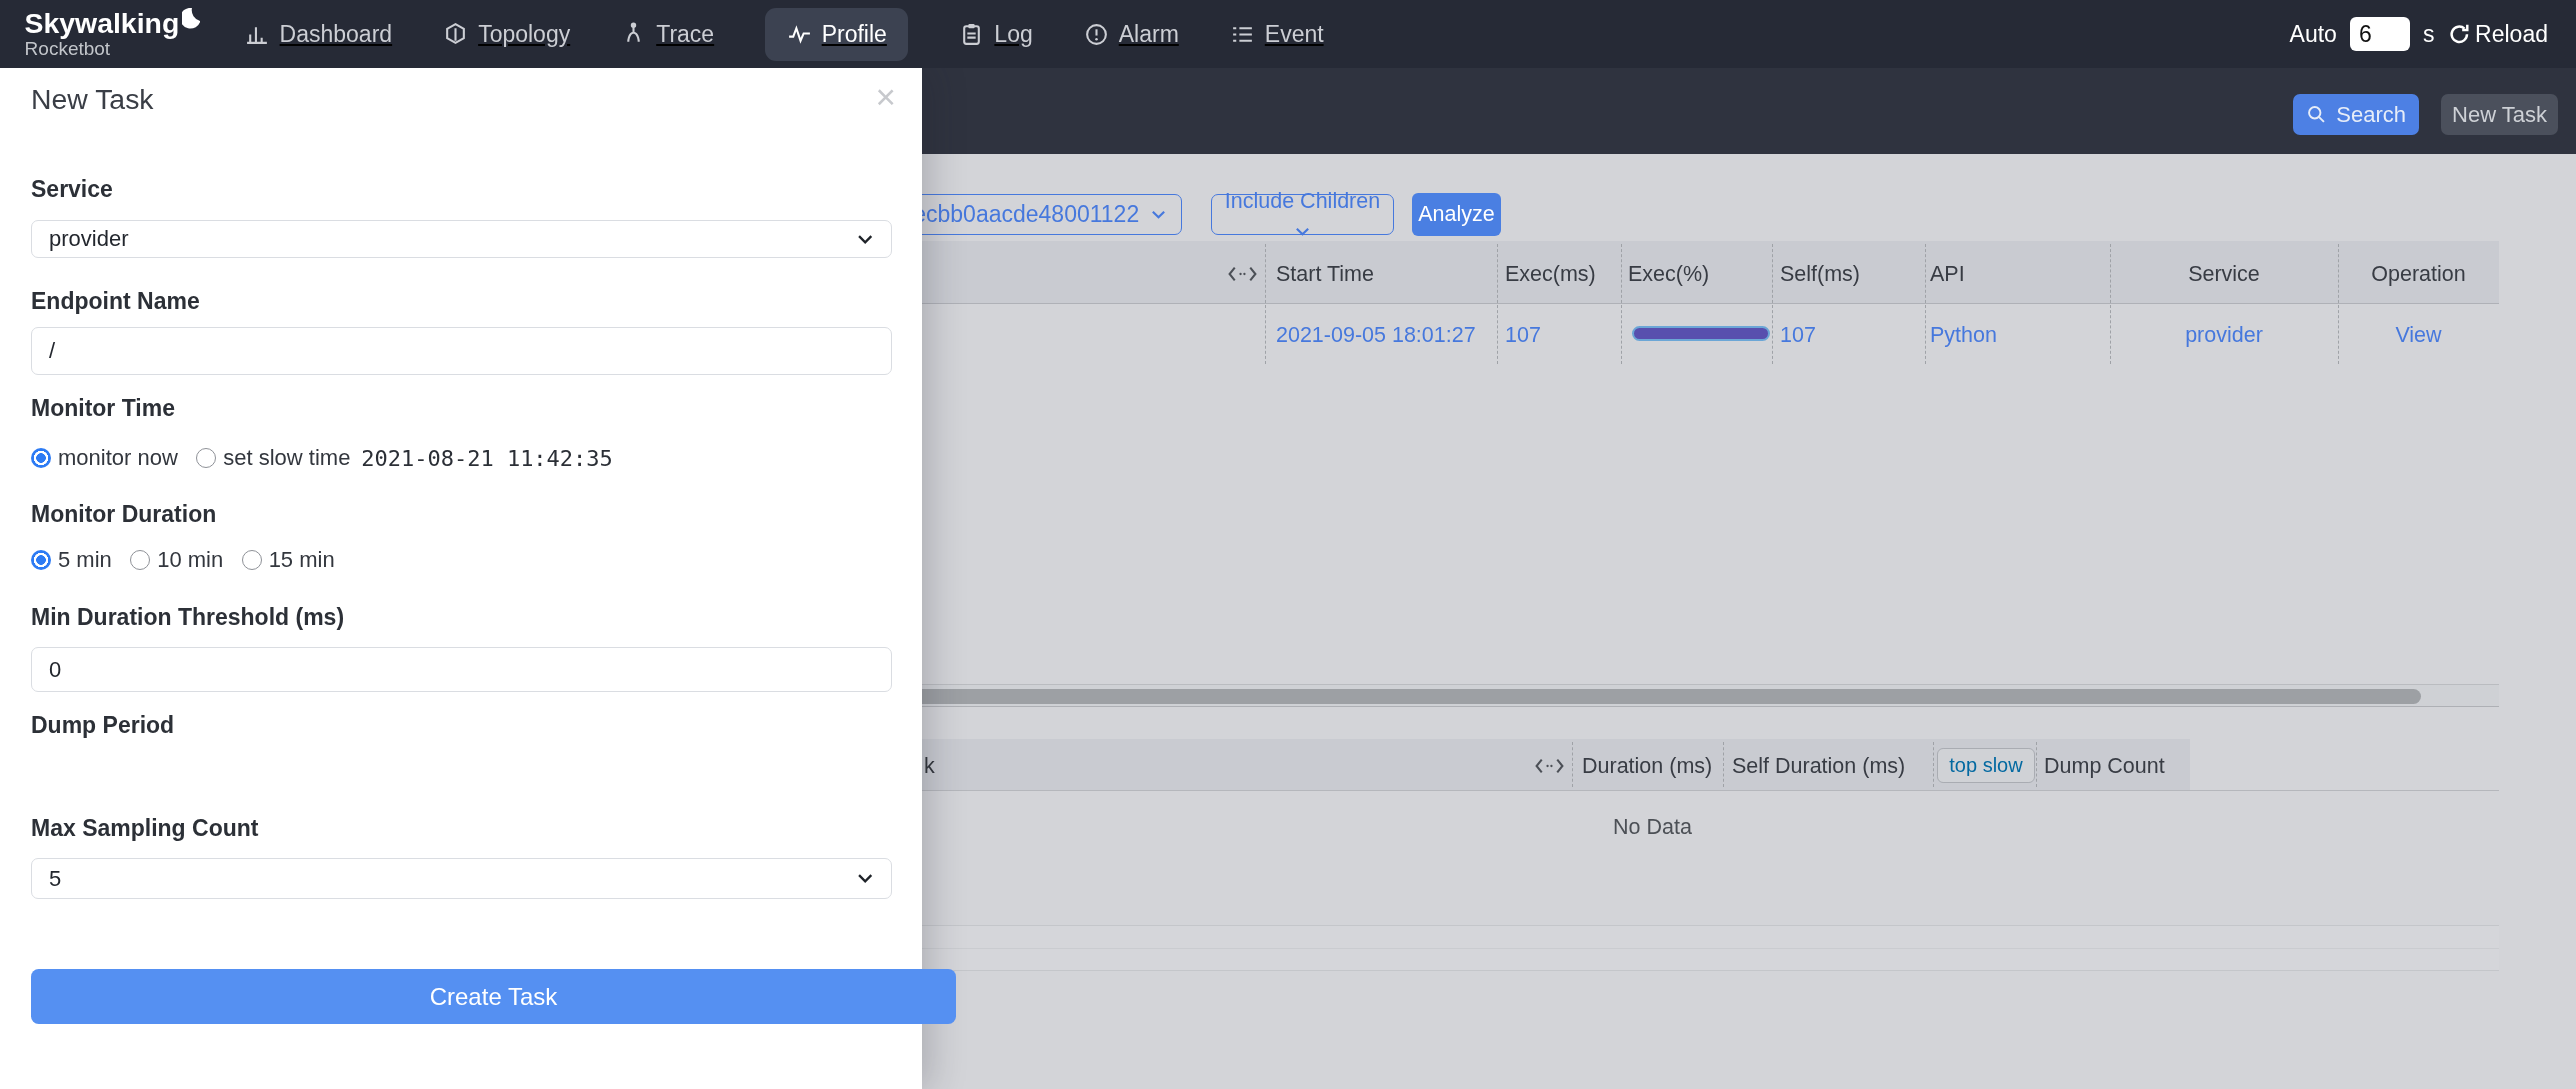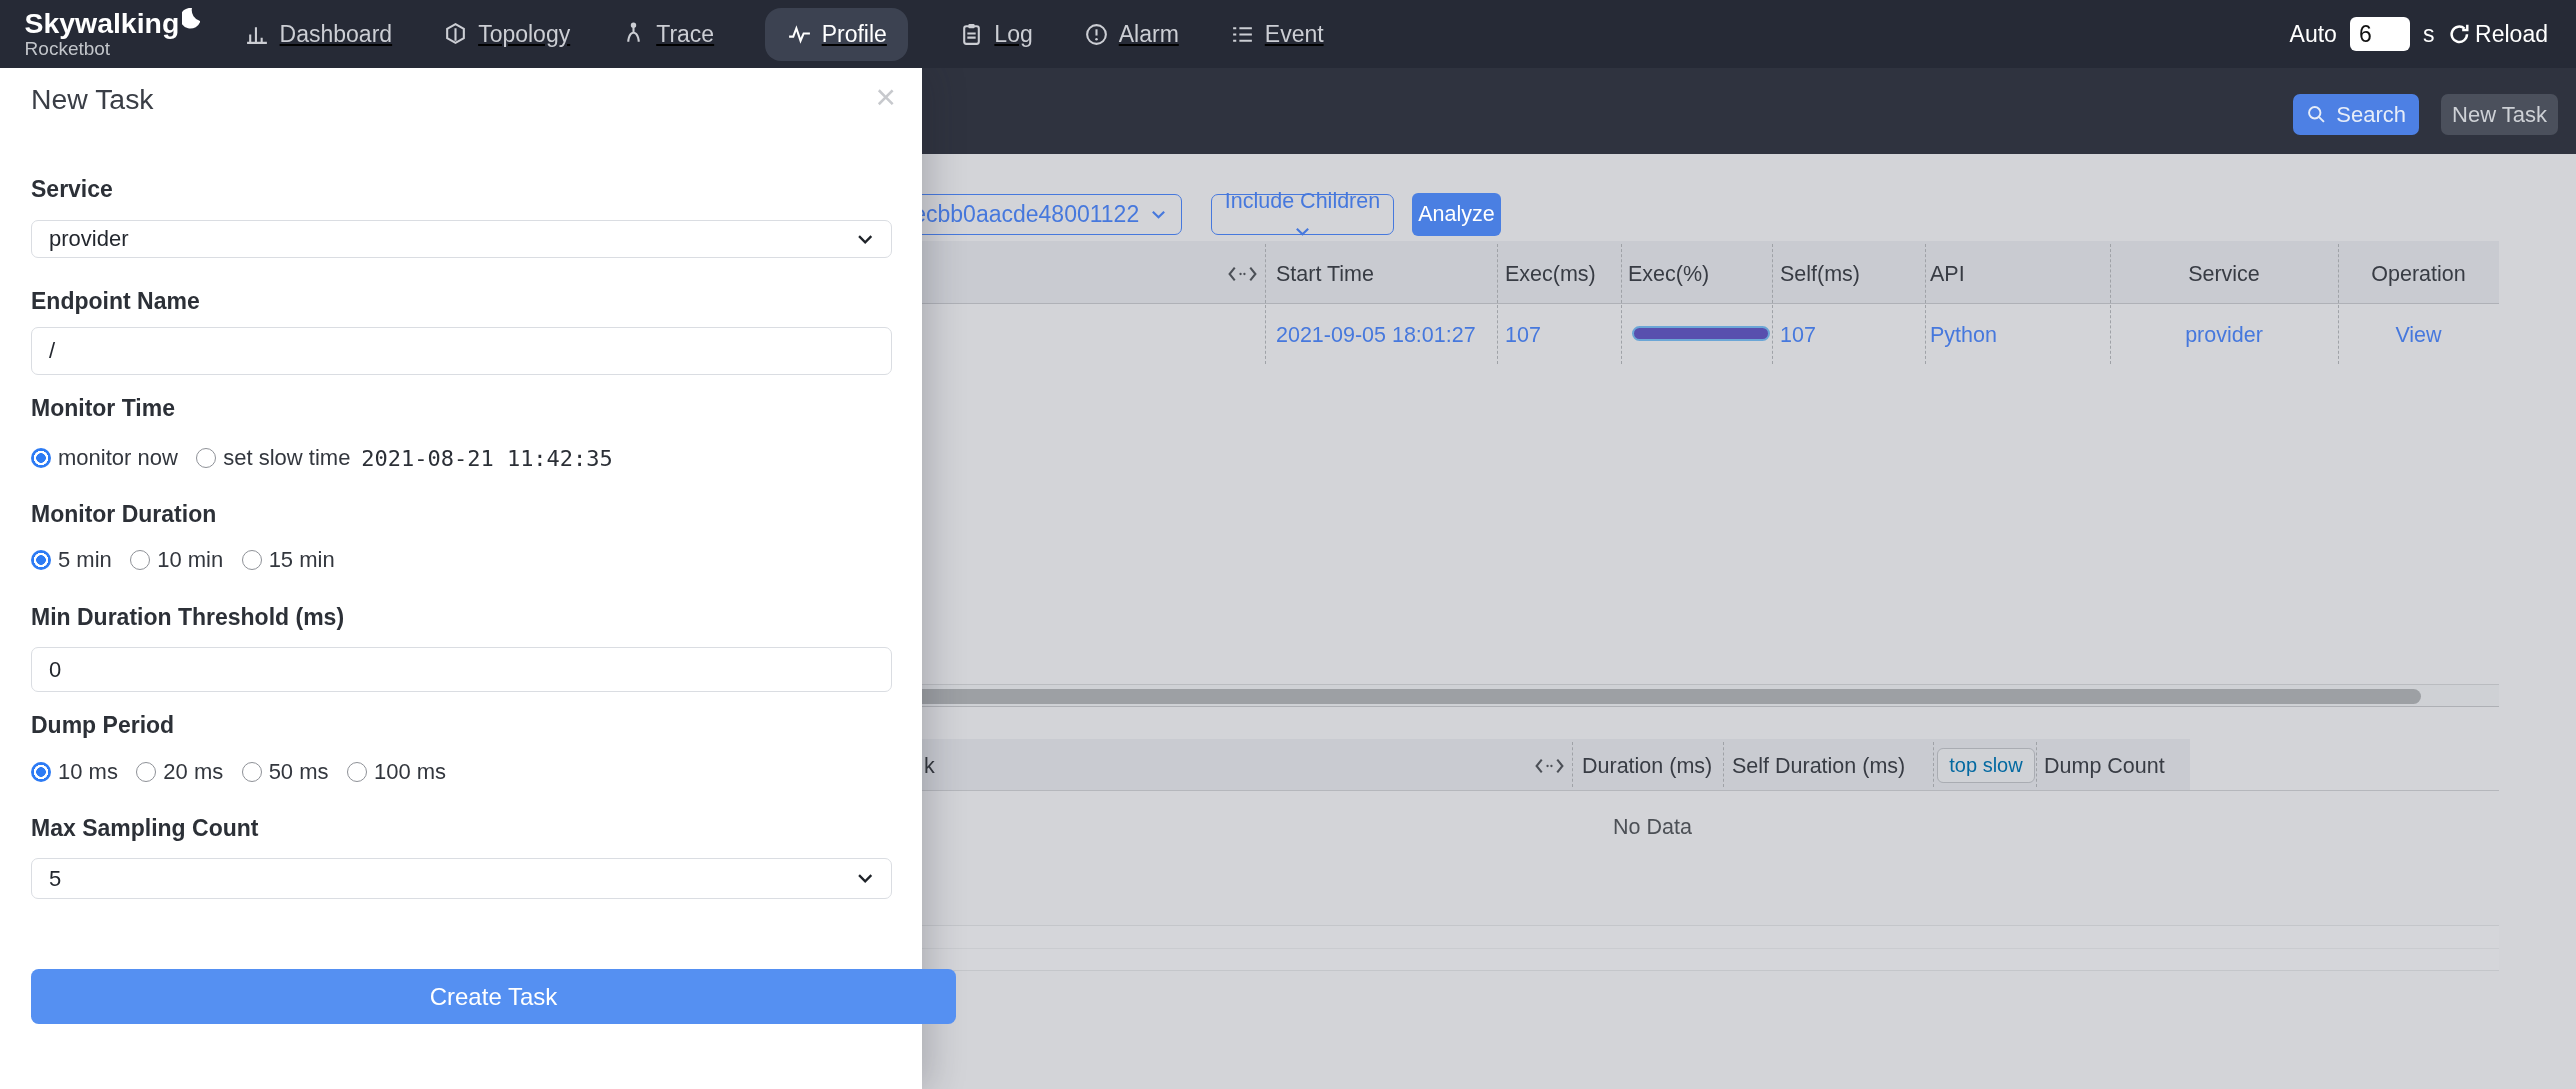--- a/index.html
+++ b/index.html
@@ -8,21 +8,21 @@
 
   
   .navbar{position:absolute;top:0;left:0;width:2576px;height:68px;background:#262a36;
           display:flex;align-items:center;z-index:40;}
   .logo{margin-left:24.6px;width:192px;line-height:1.05;}
   .logo-title{font-size:28.4px;font-weight:bold;color:#fff;display:flex;align-items:flex-start;}
   .logo-moon{width:18.4px;height:23px;margin-left:2.3px;margin-top:-1.5px;}
   .logo-sub{font-size:19px;color:#c2c5ca;}
   .nav-items{display:flex;align-items:center;margin-left:28px;gap:51px;text-decoration:underline;}
   .nav-item{display:flex;align-items:center;gap:10px;color:#ccced4;font-size:23px;cursor:pointer;}
-  .nav-item.active{background:#3c4251;border-radius:16px;padding:13px 21.5px;color:#fff;}
+  .nav-item.active{background:#3c4251;border-radius:11px;padding:13px 21.5px;color:#fff;}
   .nav-item svg{width:25px;height:25px;display:block;}
   .nav-right{margin-left:auto;margin-right:28px;display:flex;align-items:center;gap:13px;
              color:#fff;font-size:23px;}
   .auto-input{width:60px;height:34px;border-radius:6.1px;border:none;background:#fff;color:#111;
               font-size:23px;padding:0 9.2px;font-family:inherit;box-sizing:border-box;}
   .reload-wrap{display:flex;align-items:center;gap:3.1px;cursor:pointer;}
   .reload-wrap svg{width:24.6px;height:24.6px;}
 
   
   .page-header{position:absolute;top:68px;left:0;width:2576px;height:86px;background:#2f333f;z-index:5;}
@@ -309,38 +309,20 @@
       <span class="radio-opt">
         <span class="radio"></span>
         <span>15 min</span>
       </span>
     </div>
 
     <div class="f-label" style="top:536px;">Min Duration Threshold (ms)</div>
     <input class="t-input" style="top: 579px; height: 45px;" value="0">
 
     <div class="f-label" style="top:644px;">Dump Period</div>
-    <div class="radio-row" style="top:691px;">
-      <span class="radio-opt">
-        <span class="radio on"></span>
-        <span>10 ms</span>
-      </span>
-      <span class="radio-opt">
-        <span class="radio"></span>
-        <span>20 ms</span>
-      </span>
-      <span class="radio-opt">
-        <span class="radio"></span>
-        <span>50 ms</span>
-      </span>
-      <span class="radio-opt">
-        <span class="radio"></span>
-        <span>100 ms</span>
-      </span>
-    </div>
 
     <div class="f-label" style="top:747px;">Max Sampling Count</div>
     <div class="m-select" style="top:790px;height:41px;">
       <span>5</span>
       <svg viewBox="0 0 24 24" fill="none" stroke="currentColor" stroke-width="3">
           <path d="M4 8l8 8 8-8"></path>
         </svg>
     </div>
 
     <div class="create-btn">

